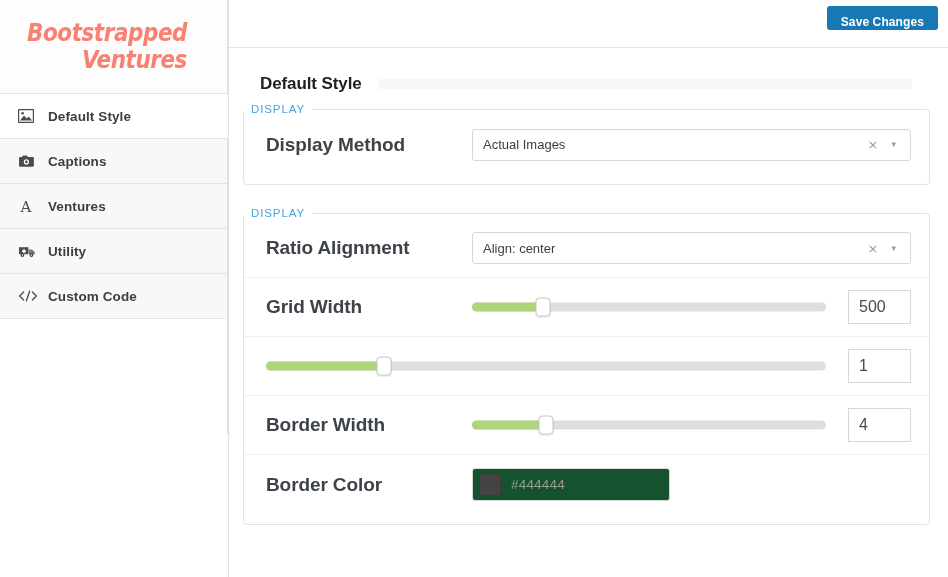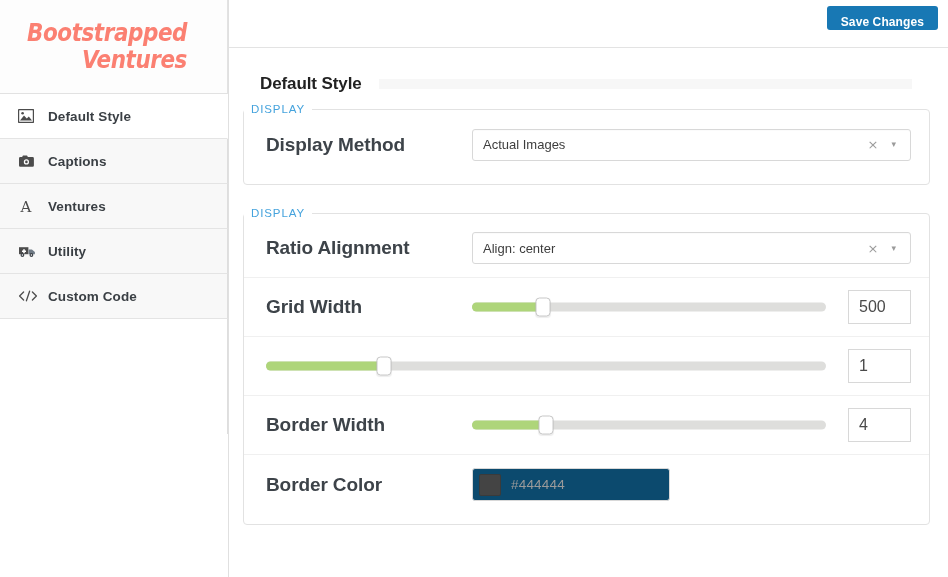--- a/index.html
+++ b/index.html
@@ -257,21 +257,21 @@
     outline: none;
   }
 
   
   .color-field {
     width: 198px;
     flex: 0 0 198px;
     height: 33px;
     border: 1px solid #d8d8d8;
     border-radius: 3px;
-    background: #0c4a6e;
+    background: #14532d;
     display: flex;
     align-items: center;
     padding: 0 6px;
     cursor: pointer;
   }
   .color-swatch {
     width: 22px; height: 22px;
     flex: 0 0 22px;
     border-radius: 2px;
     border: 1px solid rgba(0,0,0,0.12);

